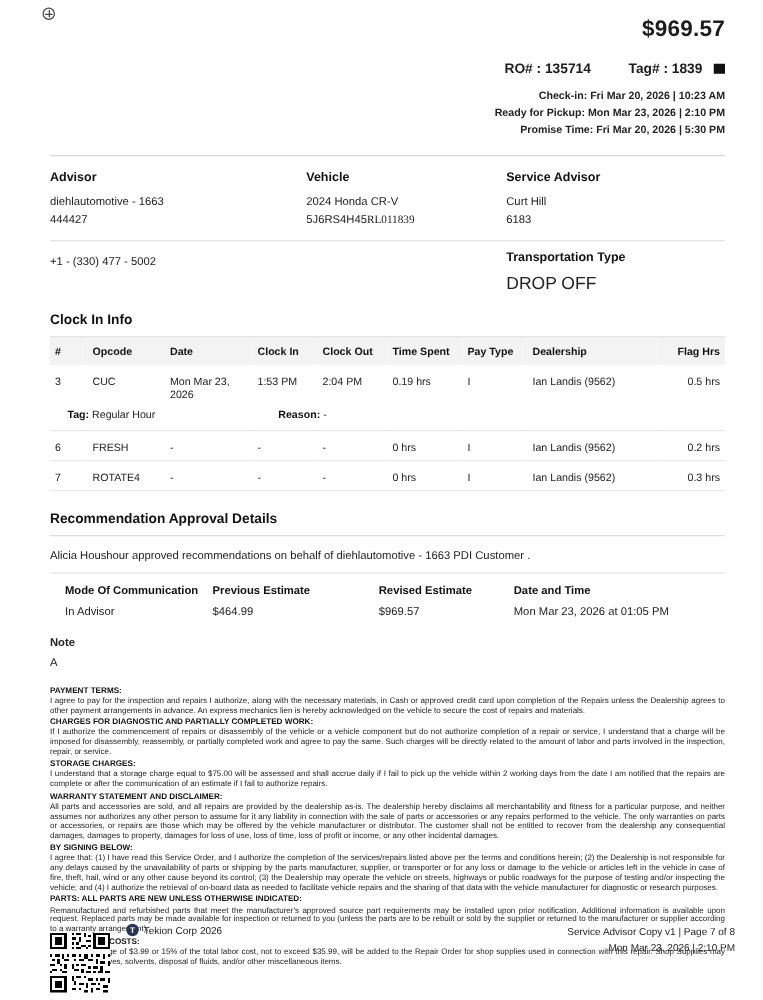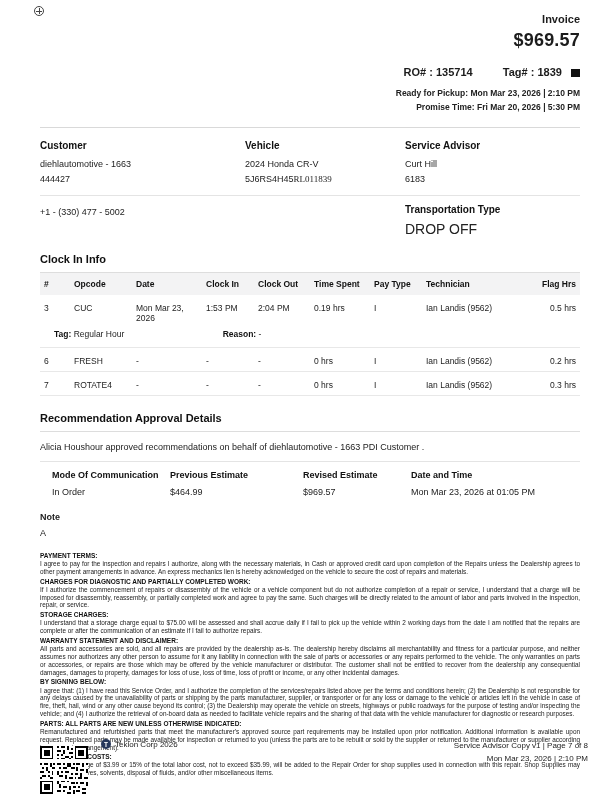--- a/index.html
+++ b/index.html
@@ -77,41 +77,41 @@
   .footer-right { margin-left: auto; text-align: right; font-size: 8px; color: #222; line-height: 1.65; }
 </style>
 </head>
 <body>
 
 <div class="page">
 
   <span class="reg-mark"></span>
 
   <div class="header">
-    <div class="invoice-label">Invoice</div>
     <div class="invoice-amount">$969.57</div>
     <div class="ro-line">
       <span>RO# :</span>
       <span>135714</span>
       <span class="ro-gap"></span>
       <span>Tag# :</span>
       <span>1839</span>
       <span class="ink-mark"></span>
     </div>
     <div class="header-meta">
+      <div>Check-in: Fri Mar 20, 2026 | 10:23 AM</div>
       <div>Ready for Pickup: Mon Mar 23, 2026 | 2:10 PM</div>
       <div>Promise Time: Fri Mar 20, 2026 | 5:30 PM</div>
     </div>
   </div>
 
   <hr class="divider">
 
   <div class="parties">
     <div class="col-1">
-      <div class="party-label">Customer</div>
+      <div class="party-label">Advisor</div>
       <div class="party-line">diehlautomotive - 1663</div>
       <div class="party-line">444427</div>
     </div>
     <div class="col-2">
       <div class="party-label">Vehicle</div>
       <div class="party-line">2024 Honda CR-V</div>
       <div class="party-line"><span>5J6RS4H45</span><span class="vin-stamp">RL011839</span></div>
     </div>
     <div class="col-3">
       <div class="party-label">Service Advisor</div>
@@ -146,21 +146,21 @@
       </colgroup>
       <thead>
         <tr>
           <th>#</th>
           <th>Opcode</th>
           <th>Date</th>
           <th>Clock In</th>
           <th>Clock Out</th>
           <th>Time Spent</th>
           <th>Pay Type</th>
-          <th>Technician</th>
+          <th>Dealership</th>
           <th class="right">Flag Hrs</th>
         </tr>
       </thead>
       <tbody>
         <tr>
           <td>3</td>
           <td>CUC</td>
           <td>Mon Mar 23, 2026</td>
           <td>1:53 PM</td>
           <td>2:04 PM</td>
@@ -209,21 +209,21 @@
     <div class="section-title">Recommendation Approval Details</div>
     <div class="approval-text">Alicia Houshour approved recommendations on behalf of diehlautomotive - 1663 PDI Customer .</div>
     <hr class="thin-divider">
     <div class="rec-grid">
       <div class="rec-c1 rec-h">Mode Of Communication</div>
       <div class="rec-c2 rec-h">Previous Estimate</div>
       <div class="rec-c3 rec-h">Revised Estimate</div>
       <div class="rec-c4 rec-h">Date and Time</div>
     </div>
     <div class="rec-grid">
-      <div class="rec-c1 rec-v">In Order</div>
+      <div class="rec-c1 rec-v">In Advisor</div>
       <div class="rec-c2 rec-v">$464.99</div>
       <div class="rec-c3 rec-v">$969.57</div>
       <div class="rec-c4 rec-v">Mon Mar 23, 2026 at 01:05 PM</div>
     </div>
     <div class="note-label">Note</div>
     <div class="note-value">A</div>
   </div>
 
   <div class="terms">
     <div class="term">

